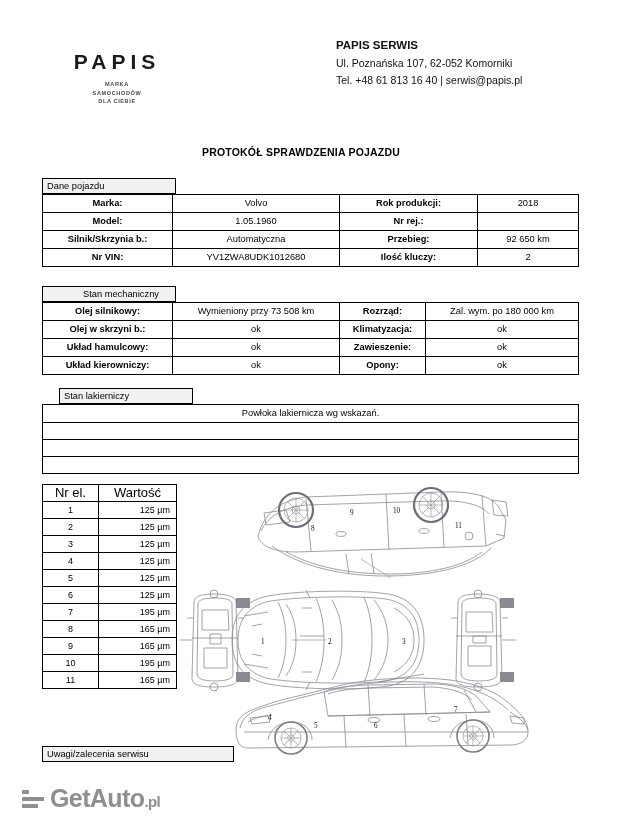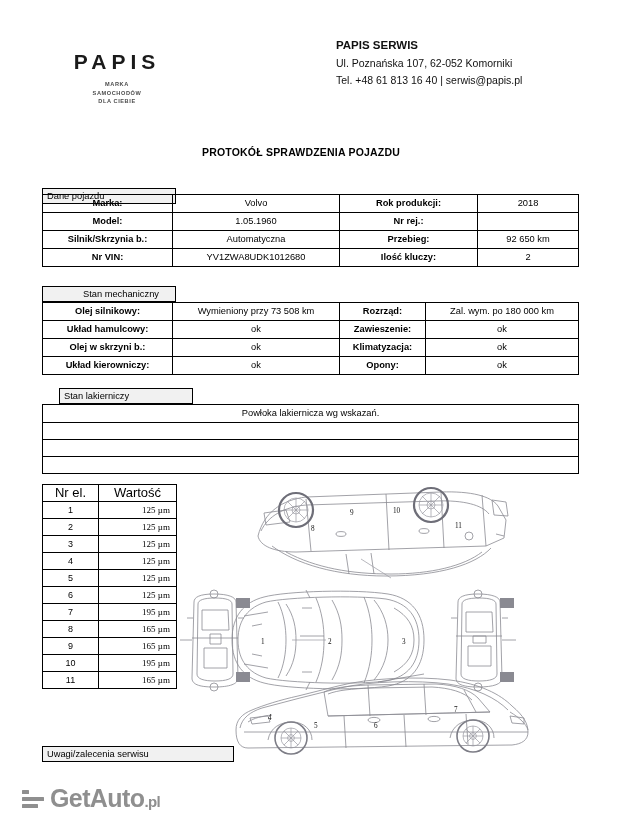--- a/index.html
+++ b/index.html
@@ -54,34 +54,34 @@
     font-size: 9.3px;
     height: 16px;
     line-height: 15px;
     padding: 0 4px;
     text-align: left;
   }
   .lbl { text-align: center; font-weight: bold; }
   .val { text-align: center; }
 
   
-  #sect-dane  { left: 42px; top: 188px; width: 134px; }
+  #sect-dane  { left: 42px; top: 178px; width: 134px; }
   #tbl-dane   { left: 42px; top: 194px; width: 536px; }
 
   #sect-mech  { left: 42px; top: 286px; width: 134px; padding-left: 40px; }
   #tbl-mech   { left: 42px; top: 302px; width: 536px; }
 
   #sect-lak   { left: 59px; top: 388px; width: 134px; }
   #tbl-lak    { left: 42px; top: 404px; width: 536px; }
 
   #tbl-pom    { left: 42px; top: 484px; width: 134px; }
   #tbl-pom td { height: 16px; line-height: 16px; font-size: 9px; }
   #tbl-pom .hd { text-align: center; font-size: 13px; }
   #tbl-pom .nr { text-align: center; }
-  #tbl-pom .wt { text-align: right; padding-right: 6px; font-family: Liberation Serif, serif; }
+  #tbl-pom .wt { text-align: right; padding-right: 6px; }
 
   #sect-uw    { left: 42px; top: 746px; width: 192px; }
   #tbl-uw     { left: 42px; top: 762px; width: 536px; }
 
   
   .diagram {
     position: absolute; left: 186px; top: 476px; width: 400px; height: 270px;
   }
   .diagram svg { display:block; }
   .dlabel {
@@ -168,29 +168,29 @@
         <col style="width:153px">
       </colgroup>
     <tbody>
       <tr>
         <td class="lbl">Olej silnikowy:</td>
         <td class="val">Wymieniony przy 73 508 km</td>
         <td class="lbl">Rozrząd:</td>
         <td class="val">Zal. wym. po 180 000 km</td>
       </tr>
       <tr>
+        <td class="lbl">Olej w skrzyni b.:</td>
+        <td class="val">ok</td>
+        <td class="lbl">Klimatyzacja:</td>
+        <td class="val">ok</td>
+      </tr>
+      <tr>
         <td class="lbl">Układ hamulcowy:</td>
         <td class="val">ok</td>
         <td class="lbl">Zawieszenie:</td>
-        <td class="val">ok</td>
-      </tr>
-      <tr>
-        <td class="lbl">Olej w skrzyni b.:</td>
-        <td class="val">ok</td>
-        <td class="lbl">Klimatyzacja:</td>
         <td class="val">ok</td>
       </tr>
       <tr>
         <td class="lbl">Układ kierowniczy:</td>
         <td class="val">ok</td>
         <td class="lbl">Opony:</td>
         <td class="val">ok</td>
       </tr>
     </tbody>
   </table>

